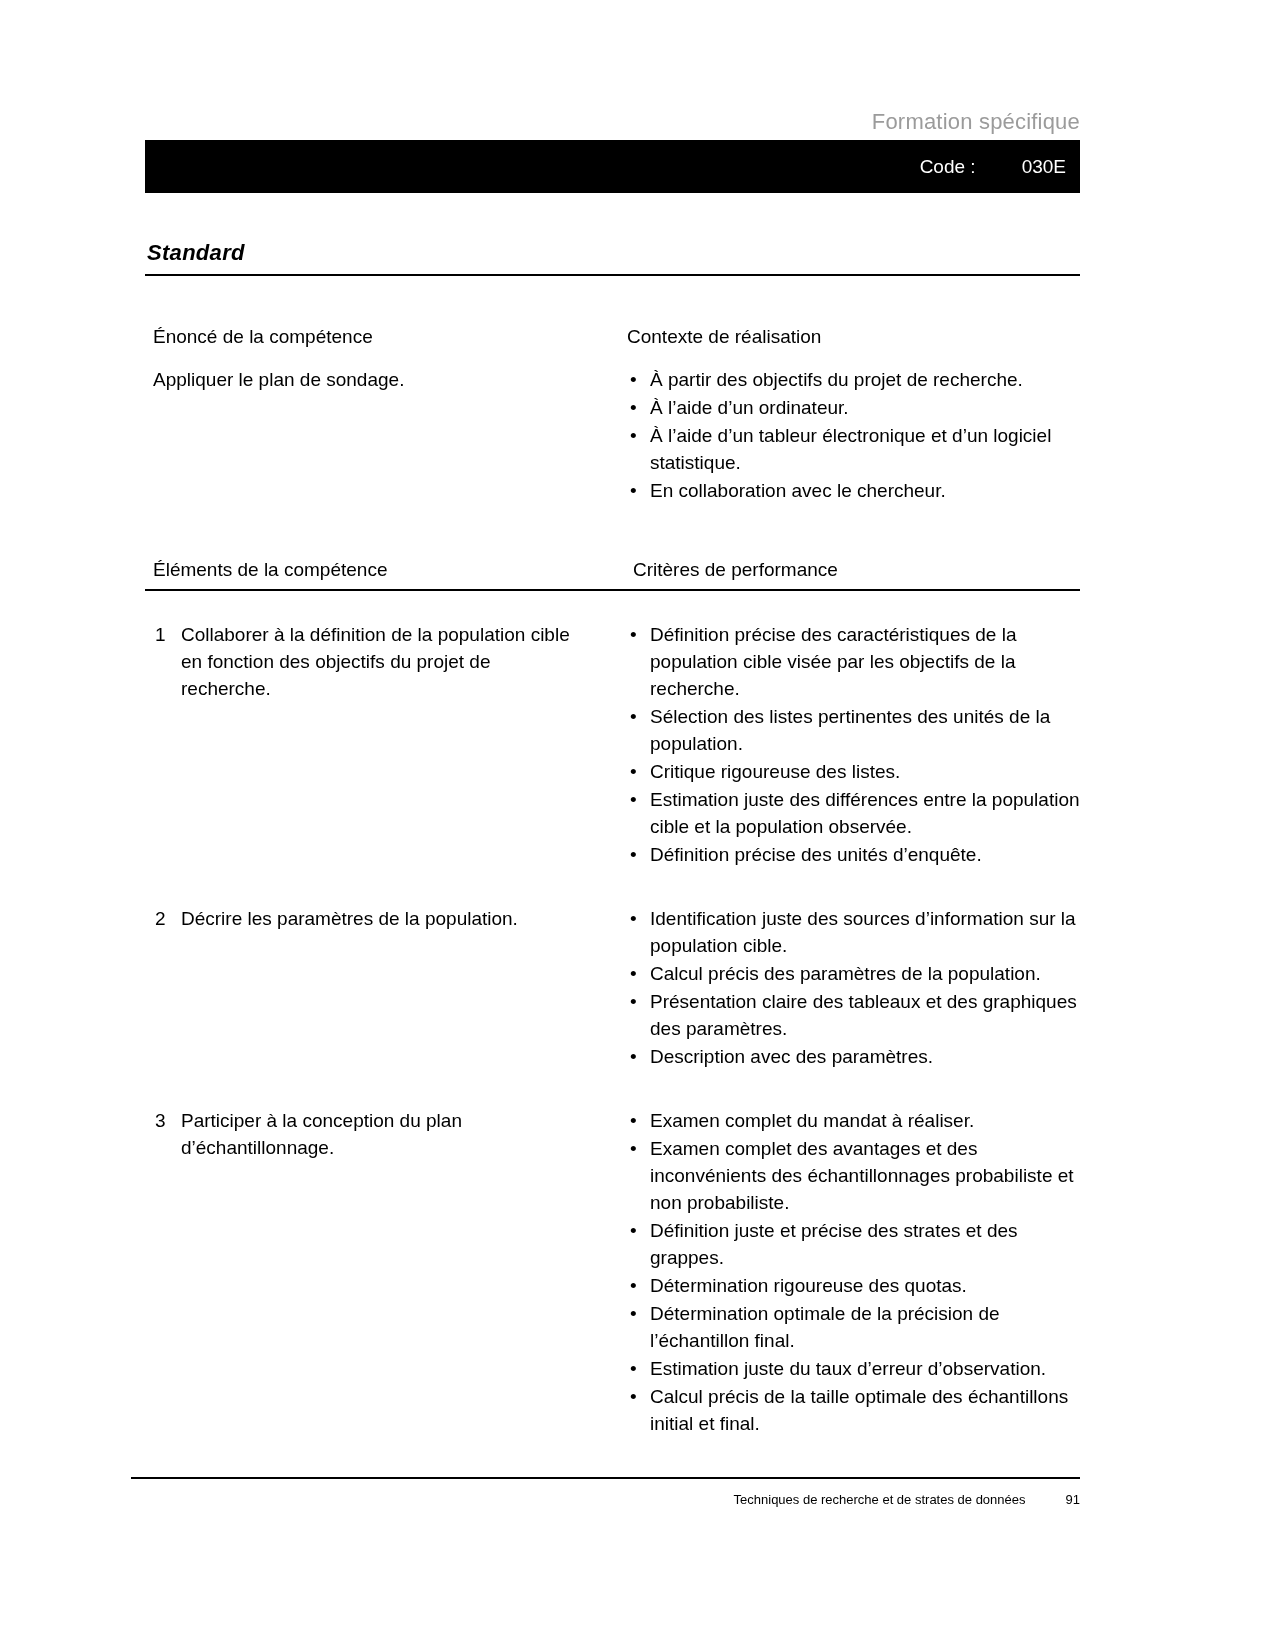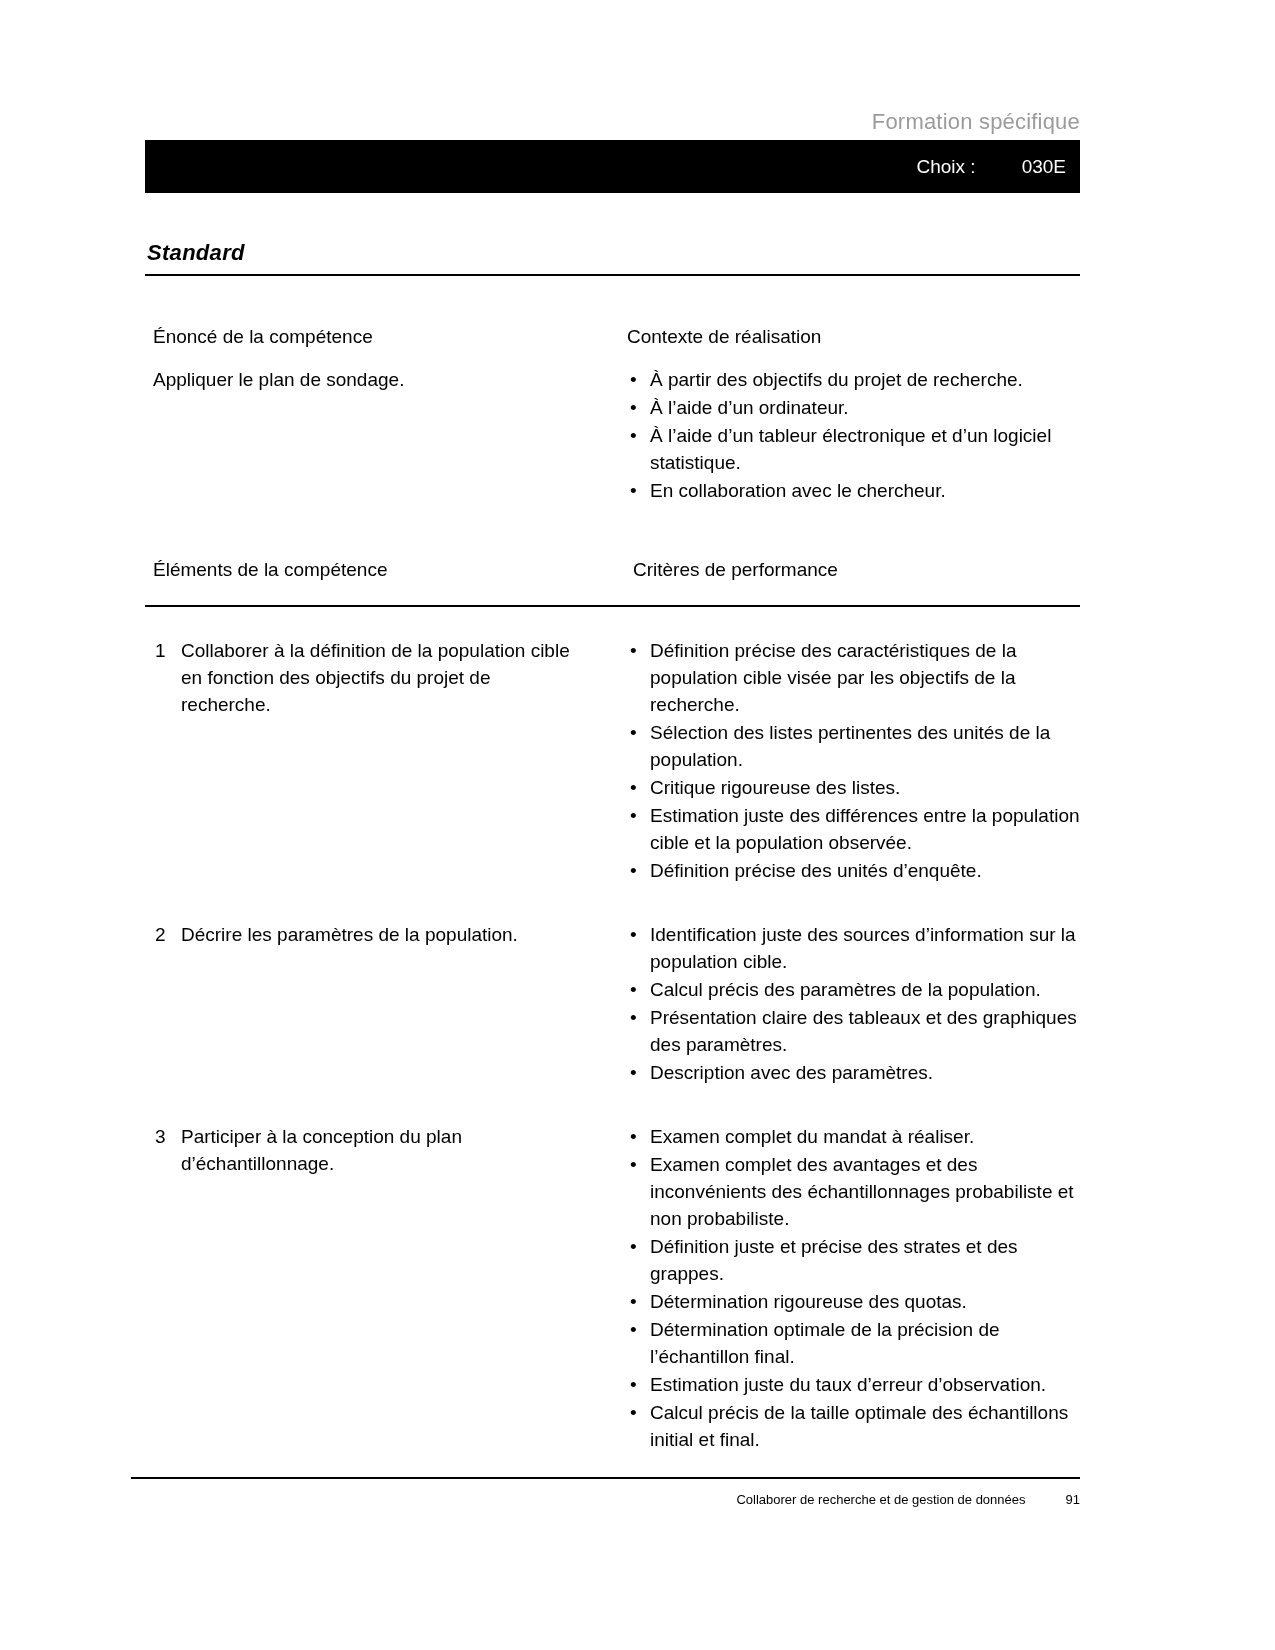--- a/index.html
+++ b/index.html
@@ -84,21 +84,21 @@
     position: relative;
     padding-left: 23px;
     margin-bottom: 1px;
   }
   ul.bullets li::before {
     content: "\2022";
     position: absolute;
     left: 3px;
     top: 0;
   }
-  .elements-head { margin-top: 54px; margin-bottom: 24px; }
+  .elements-head { margin-top: 54px; margin-bottom: 8px; }
   .elements-head .block-heading { margin-bottom: 0; padding-left: 8px; }
   .element-rows { margin-top: 30px; }
   .element-row { margin-bottom: 36px; }
   .element-left {
     display: flex;
     align-items: flex-start;
     padding-left: 10px;
     padding-right: 40px;
   }
   .element-number {
@@ -127,21 +127,21 @@
   .footer-page { font-size: 13px; }
 </style>
 </head>
 <body>
 
 <div class="page">
 
   <div class="header-label">Formation spécifique</div>
 
   <div class="code-banner">
-    <span>Choix :</span>
+    <span>Code :</span>
     <span>030E</span>
   </div>
 
   <div class="main">
 
     <div class="cols section-titles">
       <div class="col-right section-title">Standard</div>
     </div>
     <hr class="rule">
 
@@ -215,17 +215,17 @@
             <li>Estimation juste du taux d’erreur d’observation.</li>
             <li>Calcul précis de la taille optimale des échantillons initial et final.</li>
           </ul>
         </div>
       </div>
 
     </div>
   </div>
 
   <div class="footer">
-    <span class="footer-text">Collaborer de recherche et de gestion de données</span>
+    <span class="footer-text">Techniques de recherche et de strates de données</span>
     <span class="footer-page">91</span>
   </div>
 
 </div>
 
 </body></html>

